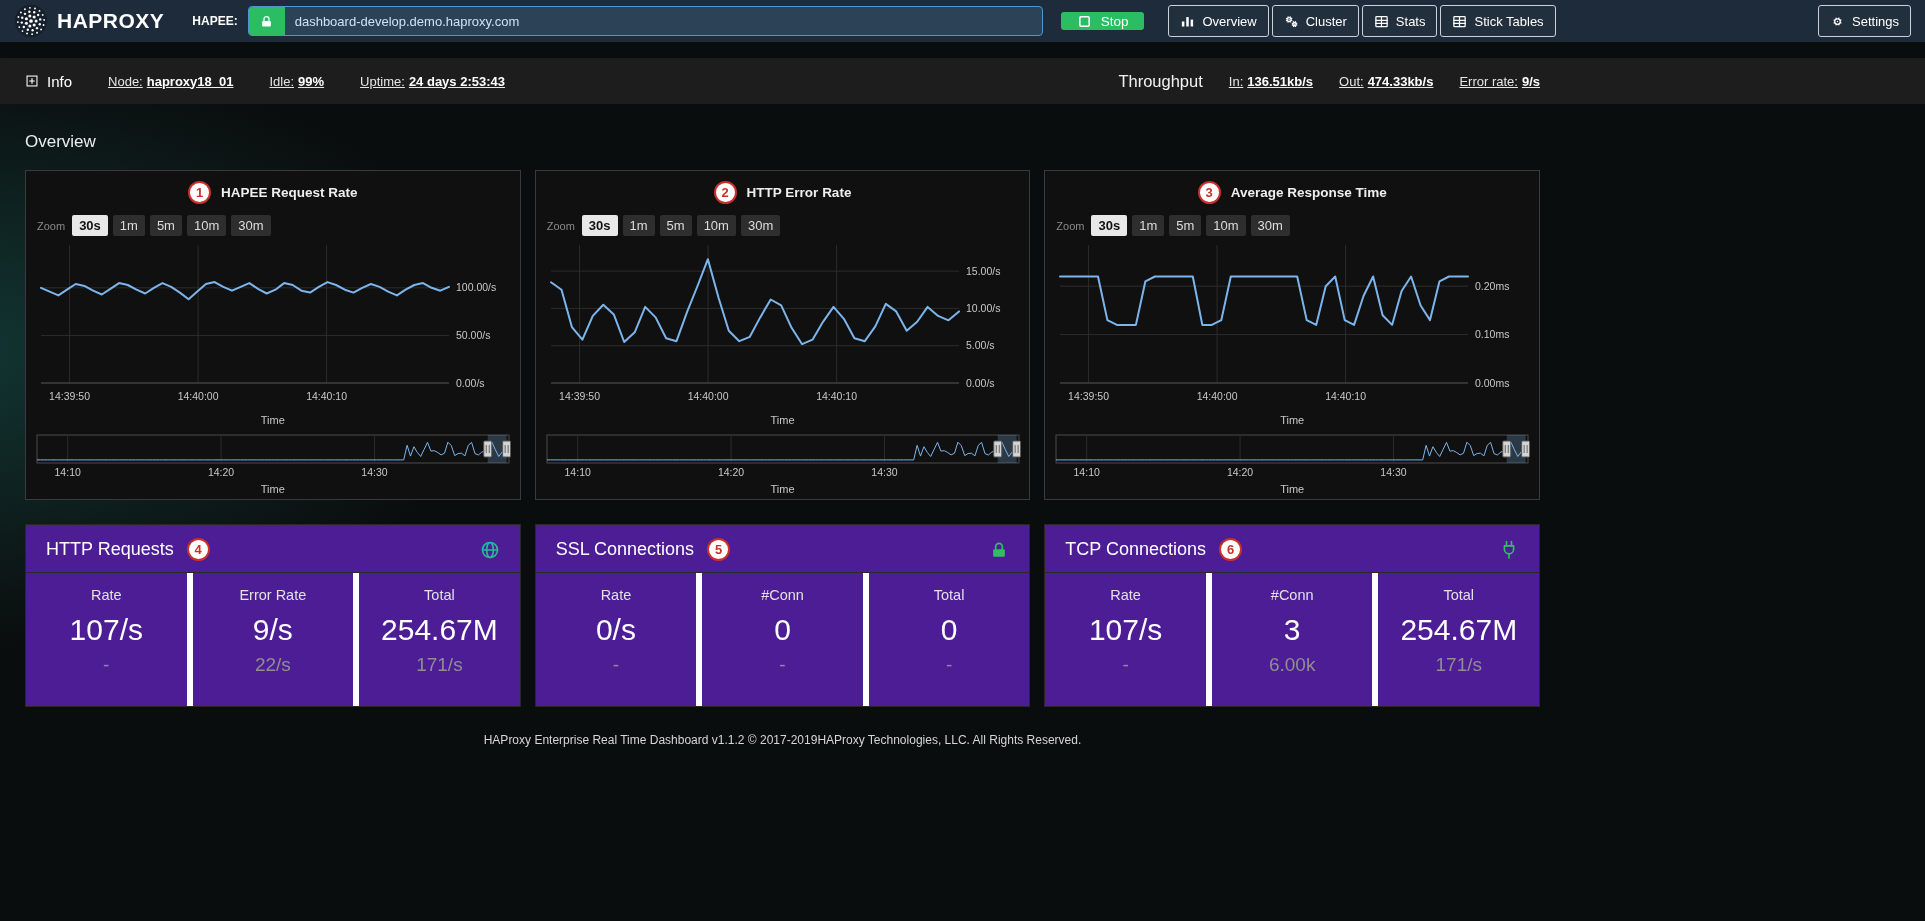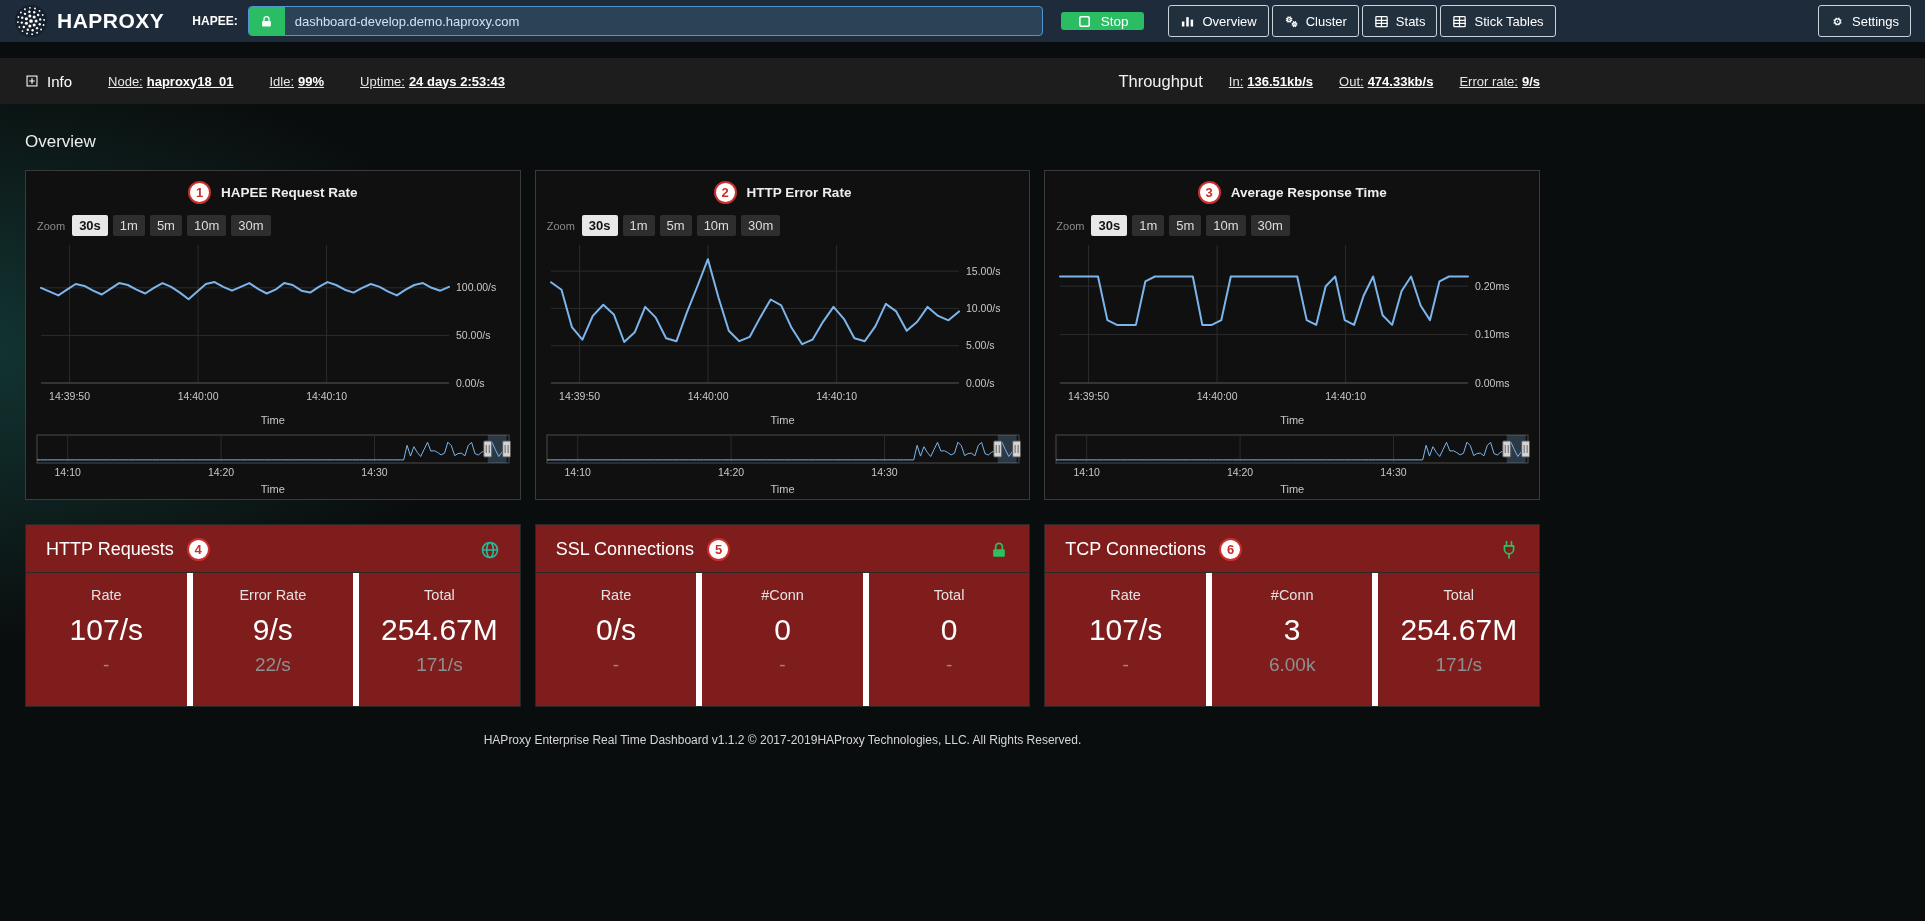--- a/index.html
+++ b/index.html
@@ -72,21 +72,21 @@
   .chart-title { font-size: 13.5px; font-weight: bold; color: #eee; }
   .zoom-row { display: flex; align-items: center; gap: 5px; margin: 11px 0 3px 2px; }
   .zoom-label { color: #8a8a8a; font-size: 11px; margin-right: 2px; }
   .zoom-btn { background: #2e2e2e; color: #ddd; font-size: 13px; padding: 3px 7px; border: none; border-radius: 2px; }
   .zoom-btn.active { background: #e8e8e8; color: #111; font-weight: bold; }
   .time-label { text-align: center; color: #c8c8c8; font-size: 11px; margin-top: 1px; }
   .nav-svg { margin-top: 6px; }
 
   
   .cards-row { margin: 24px 0 0 25px; width: 1515px; display: flex; gap: 14px; }
-  .stat-card { flex: 1; background: #7f1d1d; border: 1px solid #282828; height: 183px; display: flex; flex-direction: column; }
+  .stat-card { flex: 1; background: #4c1d95; border: 1px solid #282828; height: 183px; display: flex; flex-direction: column; }
   .card-header { display: flex; align-items: center; gap: 13px; padding: 13px 20px 11px 20px; }
   .card-title { font-size: 18px; color: #fff; }
   .card-icon { margin-left: auto; display: flex; }
   .stat-cols { flex: 1; display: flex; border-top: 1px solid #2a2a2a; }
   .stat-col { flex: 1; text-align: center; padding-top: 14px; }
   .stat-col + .stat-col { border-left: 6px solid #ffffff; }
   .stat-head { font-size: 14.5px; color: #e2e2e2; }
   .stat-value { font-size: 30px; font-weight: normal; color: #fff; margin-top: 10px; }
   .stat-sub { font-size: 19px; color: #8f8f8f; margin-top: 7px; }
 

